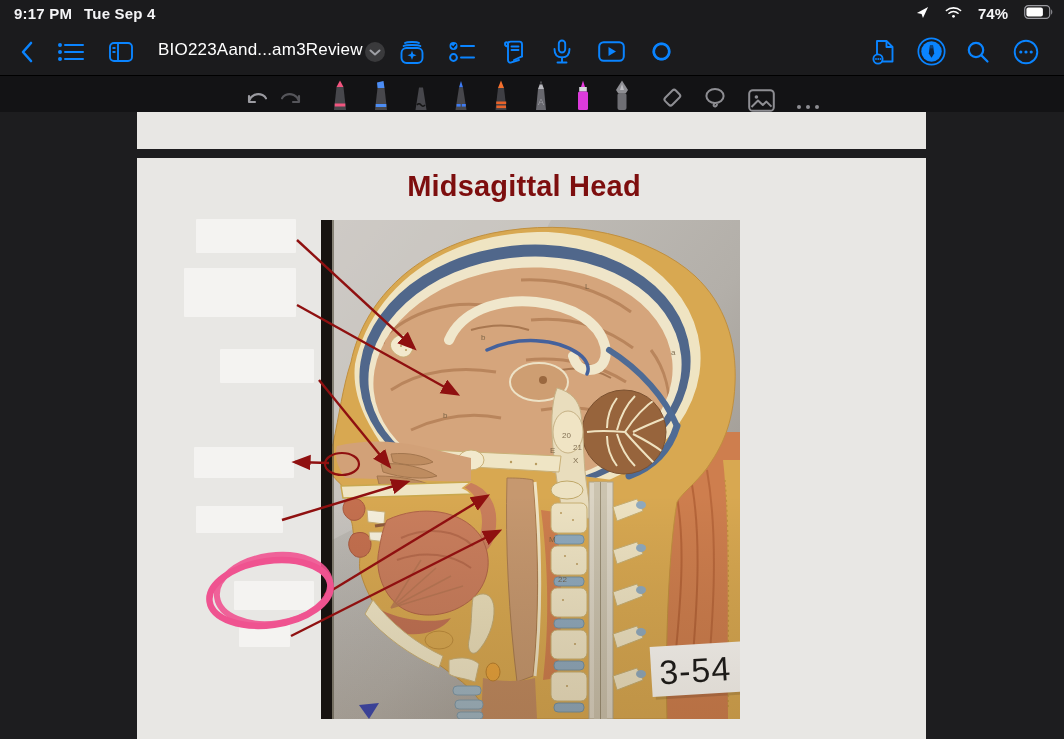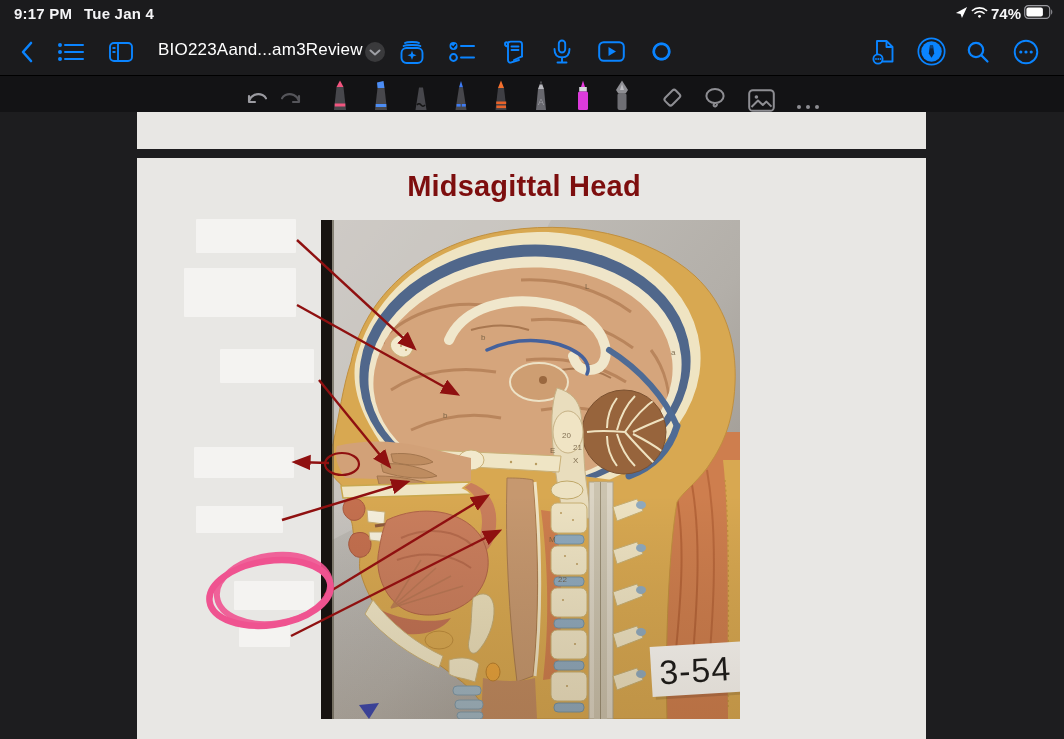--- a/index.html
+++ b/index.html
@@ -1,21 +1,21 @@
 <!DOCTYPE html>
 <html><head>
 <meta charset="utf-8">
 <style>
   *{margin:0;padding:0;box-sizing:border-box}
   html,body{width:1064px;height:739px;overflow:hidden;background:#1d1d1f;
     font-family:"Liberation Sans",sans-serif;-webkit-font-smoothing:antialiased}
   
   #status-bar{position:absolute;left:0;top:0;width:1064px;height:28px;background:#1b1b1d;color:#f5f5f7}
   #status-left{position:absolute;left:14px;top:5px;font-size:15px;font-weight:700;letter-spacing:.2px;display:flex;gap:12px}
-  #status-right{position:absolute;right:10px;top:5px;display:flex;align-items:center;gap:3px;font-size:15px;font-weight:700}
+  #status-right{position:absolute;right:10px;top:5px;display:flex;align-items:center;gap:16px;font-size:15px;font-weight:700}
   #nav-bar{position:absolute;left:0;top:28px;width:1064px;height:47px;background:#1b1b1d}
   .tb-i{position:absolute;top:28px;height:47px;width:44px;display:flex;align-items:center;justify-content:center;transform:translateX(-22px);cursor:default}
   #doc-title{position:absolute;left:158px;top:40px;color:#fff;font-size:17px;font-weight:400;letter-spacing:.2px;white-space:nowrap}
   #pen-bar{position:absolute;left:0;top:75px;width:1064px;height:37px;background:#131315;border-top:1px solid #000}
   .pt{position:absolute;top:75px;height:37px;width:36px;display:flex;align-items:flex-end;justify-content:center;transform:translateX(-18px)}
   .pt svg{display:block}
   
   #canvas{position:absolute;left:0;top:112px;width:1064px;height:627px;background:#1d1d1f}
   #page-prev{position:absolute;left:137px;top:0;width:789px;height:37px;background:#e8e7e4}
   #page{position:absolute;left:137px;top:46px;width:789px;height:581px;background:#e8e7e4}
@@ -23,21 +23,21 @@
     font-size:29px;font-weight:700;letter-spacing:.2px}
   #photo{position:absolute;left:184px;top:62px;width:419px;height:499px;overflow:hidden}
   #ann-svg{position:absolute;left:0;top:0;width:789px;height:581px;pointer-events:none}
 </style>
 </head>
 <body>
 
 <div id="status-bar">
   <div id="status-left">
     <span>9:17 PM</span>
-    <span>Tue Jan 4</span>
+    <span>Tue Sep 4</span>
   </div>
   <div id="status-right">
     <span><svg width="13" height="13" viewBox="0 0 14 14">
           <path d="M1,7.5 L13,1 L7.5,13 L6,8.6 Z" fill="#fff"></path>
         </svg></span>
     <span><svg width="17" height="13" viewBox="0 0 18 13" fill="none" stroke="#fff" stroke-width="1.7" stroke-linecap="round">
           <path d="M1.5,4.4 C5.6,.7 12.4,.7 16.5,4.4"></path>
           <path d="M4.2,7.3 C7,4.9 11,4.9 13.8,7.3"></path>
           <circle cx="9" cy="10.6" r="1.5" fill="#fff" stroke="none"></circle>
         </svg></span>

